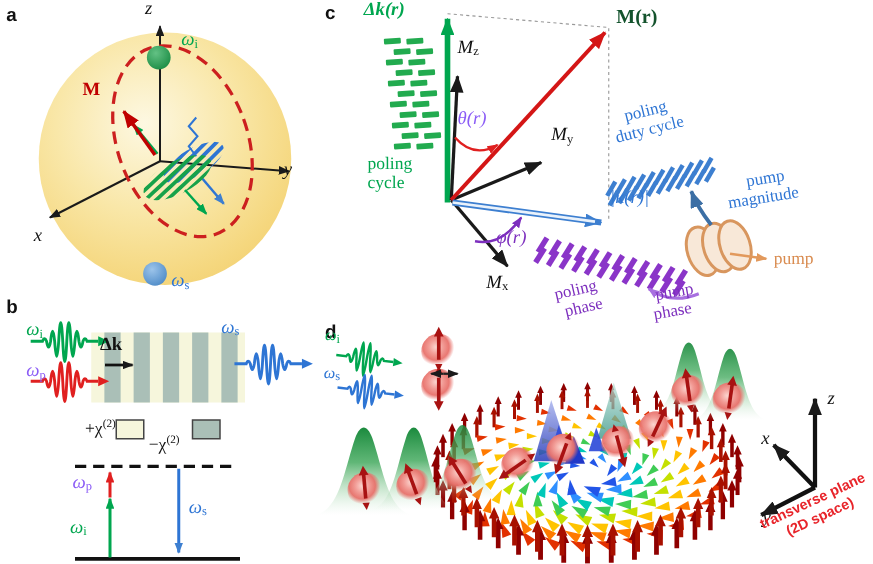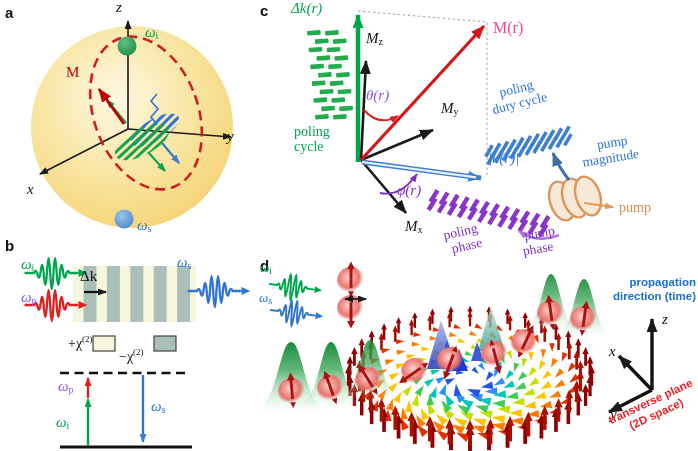--- a/index.html
+++ b/index.html
@@ -3,21 +3,21 @@
 <meta charset="utf-8">
 <style>
   html,body{margin:0;padding:0;background:#fff}
   .canvas{position:relative;width:698px;height:451px;background:#fff;overflow:hidden;
           font-family:"Liberation Serif",serif}
   svg.fig{position:absolute;left:0;top:0}
   .lbl{position:absolute;line-height:1;white-space:nowrap;font-size:15px;font-style:italic;color:#111}
   .lbl sub{font-size:10px;font-style:normal;line-height:0;vertical-align:-2px}
   .lbl sup{font-size:9px;font-style:normal;line-height:0}
   .up{font-style:normal}
-  .bold{font-weight:normal}
+  .bold{font-weight:bold}
   .panel-letter{position:absolute;font-family:"Liberation Sans",sans-serif;font-style:normal;
                 font-weight:bold;font-size:15px;color:#111;line-height:1}
   .green{color:#00a64f}.red{color:#8b5cf6}.blue{color:#2e75d4}.darkred{color:#c00000}
   .purple{color:#7d2fbe}.orange{color:#d98b4f}
   .twoline{position:absolute;line-height:1.1;font-style:normal;font-size:14px;white-space:nowrap}
   .twoline span{display:block}
   .rot{position:absolute;line-height:1.12;font-style:normal;font-size:13.5px;white-space:nowrap;
        transform-origin:0 0}
   .rot span{display:block}
   .bsans{font-family:"Liberation Sans",sans-serif;font-weight:bold;font-size:11.5px;
@@ -1134,52 +1134,48 @@
 <span class="lbl up" style="left:68px;top:337px;font-size:14px"><span>+χ</span><sup>(2)</sup></span>
 <span class="lbl up" style="left:119px;top:350px;font-size:14px"><span>−χ</span><sup>(2)</sup></span>
 <span class="lbl red" style="left:58px;top:379px"><span>ω</span><sub>p</sub></span>
 <span class="lbl green" style="left:56px;top:415px"><span>ω</span><sub>i</sub></span>
 <span class="lbl blue" style="left:151px;top:399px"><span>ω</span><sub>s</sub></span>
 
 <span class="lbl green bold" style="left:291px;top:1px">Δk(r)</span>
 <span class="lbl" style="left:366px;top:31px"><span>M</span><sub>z</sub></span>
 <span class="lbl red" style="left:366px;top:88px">θ(r)</span>
 <span class="lbl" style="left:441px;top:101px"><span>M</span><sub>y</sub></span>
-<span class="lbl bold up" style="left:493px;top:20px;font-size:16px;color:#ec4899">M(r)</span>
+<span class="lbl bold up" style="left:493px;top:6px;font-size:16px;color:#14532d">M(r)</span>
 <div class="twoline green" style="left:294px;top:124px">
   <span>poling</span>
       <span>cycle</span>
 </div>
 <span class="lbl blue" style="left:488px;top:151px">|κ(r)|</span>
 <span class="lbl purple" style="left:397px;top:183px">φ(r)</span>
-<span class="lbl" style="left:405px;top:219px"><span>M</span><sub>x</sub></span>
+<span class="lbl" style="left:389px;top:219px"><span>M</span><sub>x</sub></span>
 <div class="rot blue" style="left:487px;top:88px;transform:rotate(-14deg)">
   <span style="padding-left:11px">poling</span>
   <span>duty cycle</span>
 </div>
 <div class="rot blue" style="left:579px;top:140px;transform:rotate(-9deg)">
   <span style="padding-left:17px">pump</span>
   <span>magnitude</span>
 </div>
 <span class="lbl orange up" style="left:619px;top:201px;font-size:14px">pump</span>
 <div class="rot purple" style="left:438px;top:229px;transform:rotate(-13deg)">
   <span style="padding-left:4px">poling</span>
   <span style="padding-left:9px">phase</span>
 </div>
 <div class="rot purple" style="left:519px;top:229px;transform:rotate(-10deg)">
   <span style="padding-left:4px">pump</span>
   <span>phase</span>
 </div>
 
 <span class="lbl green" style="left:260px;top:261px;font-size:13px"><span>ω</span><sub>i</sub></span>
 <span class="lbl blue" style="left:259px;top:291px;font-size:13px"><span>ω</span><sub>s</sub></span>
-<div class="bsans right" style="position:absolute;left:584px;top:276px;width:112px;color:#1b6fd6">
-  <span style="display:block">propagation</span>
-  <span style="display:block">direction (time)</span>
-</div>
 <span class="lbl" style="left:662px;top:312px">z</span>
 <span class="lbl" style="left:609px;top:344px">x</span>
 <span class="lbl" style="left:610px;top:407px">y</span>
 <div class="bsans ctr" style="position:absolute;left:598px;top:419px;width:110px;color:#e8242a;transform:rotate(-25deg);transform-origin:0 0">
   <span style="display:block">transverse plane</span>
   <span style="display:block">(2D space)</span>
 </div>
 
 </div>
 

